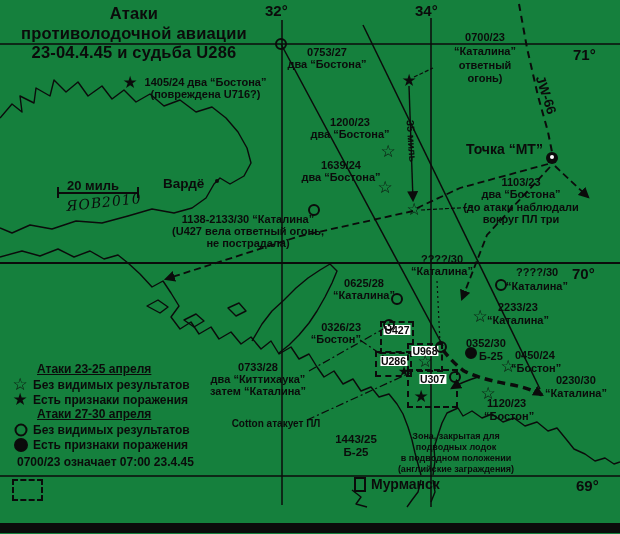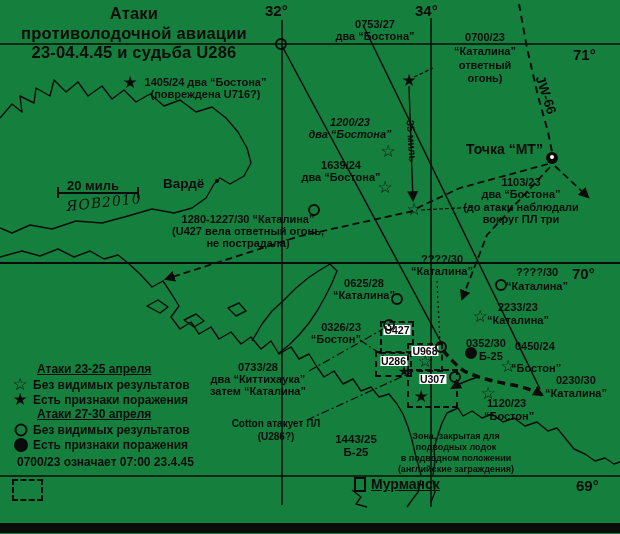--- a/index.html
+++ b/index.html
@@ -102,60 +102,60 @@
   </div>
 
   <div class="n coord" style="left:265px;top:2px;">32°</div>
   <div class="n coord" style="left:415px;top:2px;">34°</div>
   <div class="n coord" style="left:573px;top:46px;">71°</div>
   <div class="n coord" style="left:572px;top:265px;">70°</div>
   <div class="n coord" style="left:576px;top:477px;">69°</div>
 
   <div class="n" style="left:163px;top:176px;font-size:13.5px;">Вардё</div>
   <div class="vdot" style="left:215px;top:179px;"></div>
-  <div class="n" style="left:371px;top:476px;font-size:14px;text-decoration:underline;">Мурманск</div>
+  <div class="n" style="left:371px;top:476px;font-size:14px;">Мурманск</div>
   <div id="murmansk-square" style="left:354px;top:477px;"></div>
   <div class="n" style="left:466px;top:141px;font-size:14px;">Точка “МТ”</div>
   <div id="mt-sym" style="left:552px;top:158px;"></div>
   <div class="n" style="left:546px;top:95px;font-size:13.5px;transform:translate(-50%,-50%) rotate(72deg);">JW-66</div>
   <div class="n" style="left:412px;top:141px;font-size:10.5px;transform:translate(-50%,-50%) rotate(86deg);">35 миль</div>
 
   <div class="n" style="left:67px;top:178px;font-size:13px;">20 миль</div>
   <div id="signature">ЯОВ2010</div>
 
   <div class="n ctr fs11" style="left:138px;top:76px;width:135px;">
     <div>1405/24 два “Бостона”</div>
       <div>(повреждена U716?)</div>
   </div>
-  <div class="n ctr fs11" style="left:283px;top:18px;width:88px;padding-left:48px;">
+  <div class="n ctr fs11" style="left:283px;top:46px;width:88px;">
     <div>0753/27</div>
       <div>два “Бостона”</div>
   </div>
   <div class="n ctr" style="left:434px;top:31px;width:102px;font-size:11px;line-height:13.8px;">
     <div>0700/23</div>
       <div>“Каталина”</div>
       <div>ответный</div>
     <div>огонь)</div>
   </div>
-  <div class="n ctr fs11" style="left:305px;top:116px;width:90px;font-style:italic;">
+  <div class="n ctr fs11" style="left:305px;top:116px;width:90px;">
     <div>1200/23</div>
       <div>два “Бостона”</div>
   </div>
   <div class="n ctr fs11" style="left:298px;top:159px;width:86px;">
     <div>1639/24</div>
       <div>два “Бостона”</div>
   </div>
   <div class="n ctr" style="left:458px;top:176px;width:126px;font-size:11px;line-height:12.3px;">
     <div>1103/23</div>
       <div>два “Бостона”</div>
     <div>(до атаки наблюдали</div>
       <div>вокруг ПЛ три</div>
   </div>
   <div class="n ctr fs11" style="left:163px;top:213px;width:170px;">
-    <div>1280-1227/30 “Каталина”</div>
+    <div>1138-2133/30 “Каталина”</div>
       <div>(U427 вела ответный огонь,</div>
     <div>не пострадала)</div>
   </div>
   <div class="n ctr fs11" style="left:406px;top:253px;width:72px;">
     <div>????/30</div>
       <div>“Каталина”</div>
   </div>
   <div class="n fs11" style="left:516px;top:266px;">????/30</div>
   <div class="n fs11" style="left:506px;top:280px;">“Каталина”</div>
   <div class="n ctr fs11" style="left:333px;top:277px;width:62px;">
@@ -163,38 +163,37 @@
       <div>“Каталина”</div>
   </div>
   <div class="n fs11" style="left:498px;top:301px;">2233/23</div>
   <div class="n fs11" style="left:487px;top:314px;">“Каталина”</div>
   <div class="n ctr fs11" style="left:299px;top:321px;width:62px;text-align:right;">
     <div>0326/23</div>
       <div>“Бостон”</div>
   </div>
   <div class="n fs11" style="left:466px;top:337px;">0352/30</div>
   <div class="n fs11" style="left:479px;top:350px;">Б-25</div>
-  <div class="n fs11" style="left:515px;top:340px;">0450/24</div>
+  <div class="n fs11" style="left:515px;top:349px;">0450/24</div>
   <div class="n fs11" style="left:511px;top:362px;">“Бостон”</div>
   <div class="n fs11" style="left:556px;top:374px;">0230/30</div>
   <div class="n fs11" style="left:545px;top:387px;">“Каталина”</div>
   <div class="n fs11" style="left:487px;top:397px;">1120/23</div>
   <div class="n fs11" style="left:484px;top:410px;">“Бостон”</div>
   <div class="n ctr fs11" style="left:205px;top:361px;width:106px;">
     <div>0733/28</div>
       <div>два “Киттихаука”</div>
     <div>затем “Каталина”</div>
   </div>
   <div class="n ctr" style="left:330px;top:433px;width:52px;font-size:11.5px;line-height:13px;">
     <div>1443/25</div>
       <div>Б-25</div>
   </div>
   <div class="n ctr" style="left:221px;top:418px;width:110px;font-size:10px;line-height:12.5px;">
     <div>Cotton атакует ПЛ</div>
-      <div>(U286?)</div>
   </div>
   <div class="n ctr" style="left:396px;top:431px;width:120px;font-size:9px;line-height:11px;">
     <div>Зона, закрытая для</div>
       <div>подводных лодок</div>
     <div>в подводном положении</div>
       <div>(английские заграждения)</div>
   </div>
 
   <div class="ubox" style="left:380px;top:321px;width:30px;height:29px;">
     <span style="top:2px;">U427</span>

